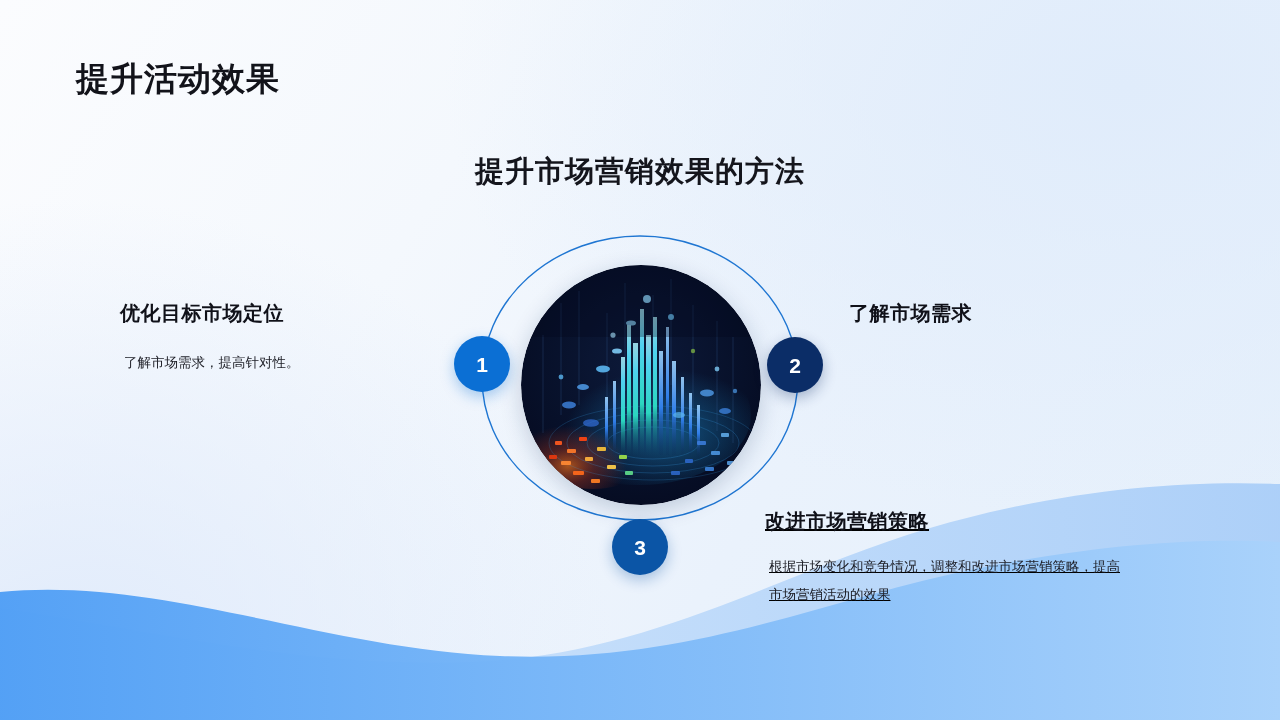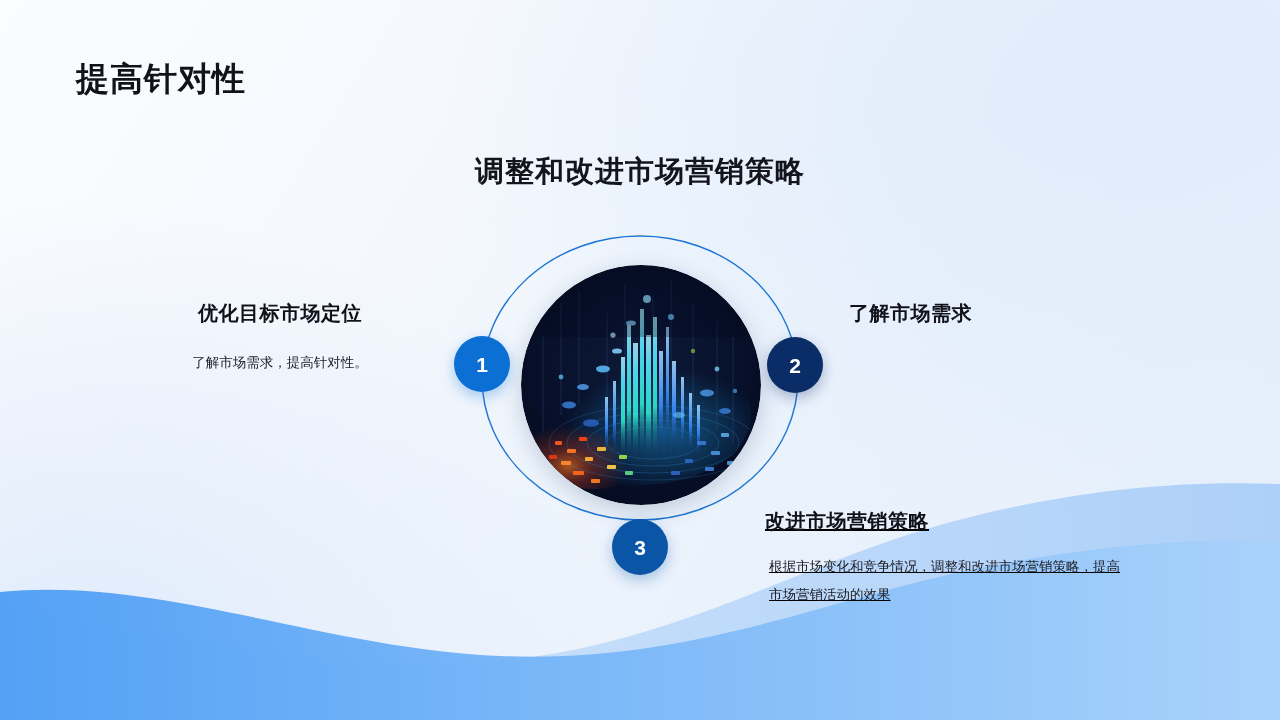--- a/index.html
+++ b/index.html
@@ -113,21 +113,21 @@
     letter-spacing: 0.5px;
     margin: 0 0 18px 0;
   }
   .item-desc {
     font-size: 13.5px;
     line-height: 2.05;
     color: #1b1c24;
     margin: 4px;
   }
 
-  .item-1 { left: 120px; top: 300px; width: 320px; text-align: center; }
+  .item-1 { left: 120px; top: 300px; width: 320px; text-align: left; }
   .item-1 .item-title { margin-bottom: 22px; }
 
   .item-2 { left: 849px; top: 300px; width: 324px; text-align: left; }
   .item-3 { left: 765px; top: 508px; width: 360px; text-align: left; text-decoration: underline; }
 </style>
 </head>
 <body>
 
 <div class="slide">
 
@@ -141,23 +141,23 @@
       <linearGradient id="waveFront" x1="0" y1="0" x2="1" y2="0">
         <stop offset="0%" stop-color="#4d9df5"></stop>
         <stop offset="45%" stop-color="#77b6f8"></stop>
         <stop offset="100%" stop-color="#a9d2fb"></stop>
       </linearGradient>
     </defs>
     <path d="M0,128 C150,150 300,188 470,182 C650,176 780,92 930,48 C1060,10 1180,0 1280,4 L1280,240 L0,240 Z" fill="url(#waveBack)" opacity="0.92"></path>
     <path d="M0,112 C160,96 320,168 500,176 C690,184 820,120 980,88 C1110,62 1210,58 1280,62 L1280,240 L0,240 Z" fill="url(#waveFront)" opacity="0.95"></path>
   </svg>
 
-  <div class="slide-title">提高针对性</div>
-
-  <div class="section-title">调整和改进市场营销策略</div>
+  <div class="slide-title">提升活动效果</div>
+
+  <div class="section-title">提升市场营销效果的方法</div>
 
   <div class="diagram">
 
     <svg class="orbit-svg" viewBox="0 0 348 320" aria-hidden="true">
       <ellipse cx="174" cy="158" rx="158" ry="142" fill="none" stroke="#1f76d2" stroke-width="1.4"></ellipse>
     </svg>
 
     <div class="hub-image">
       <svg viewBox="0 0 240 240" width="240" height="240" aria-hidden="true">
         <defs>

